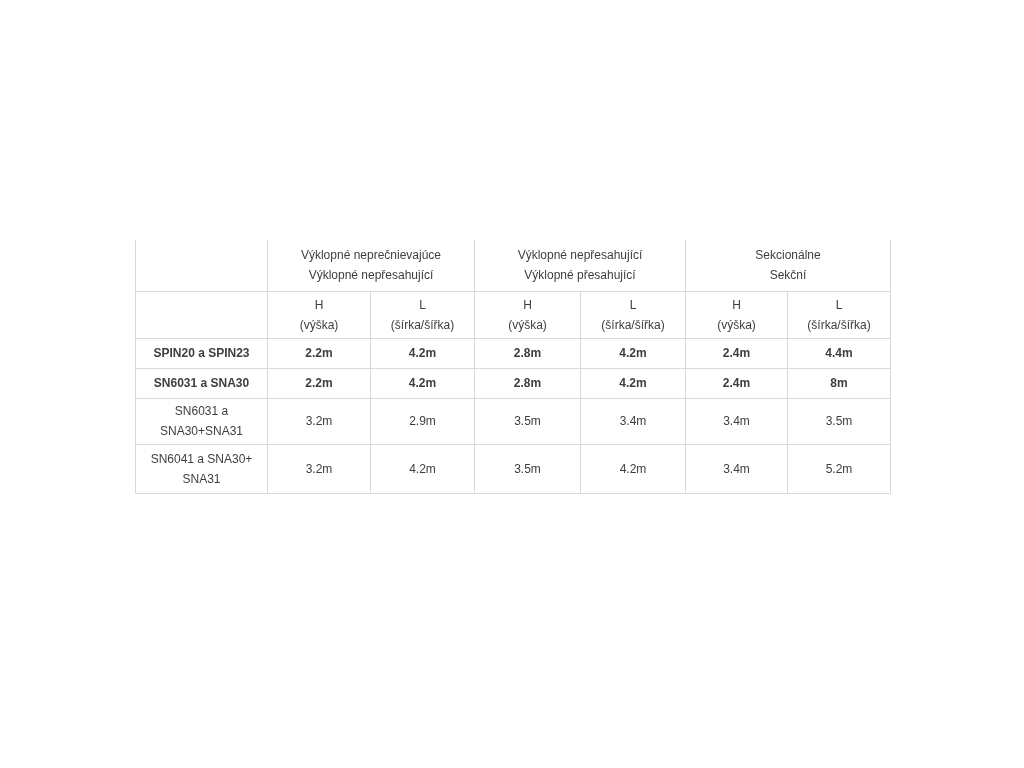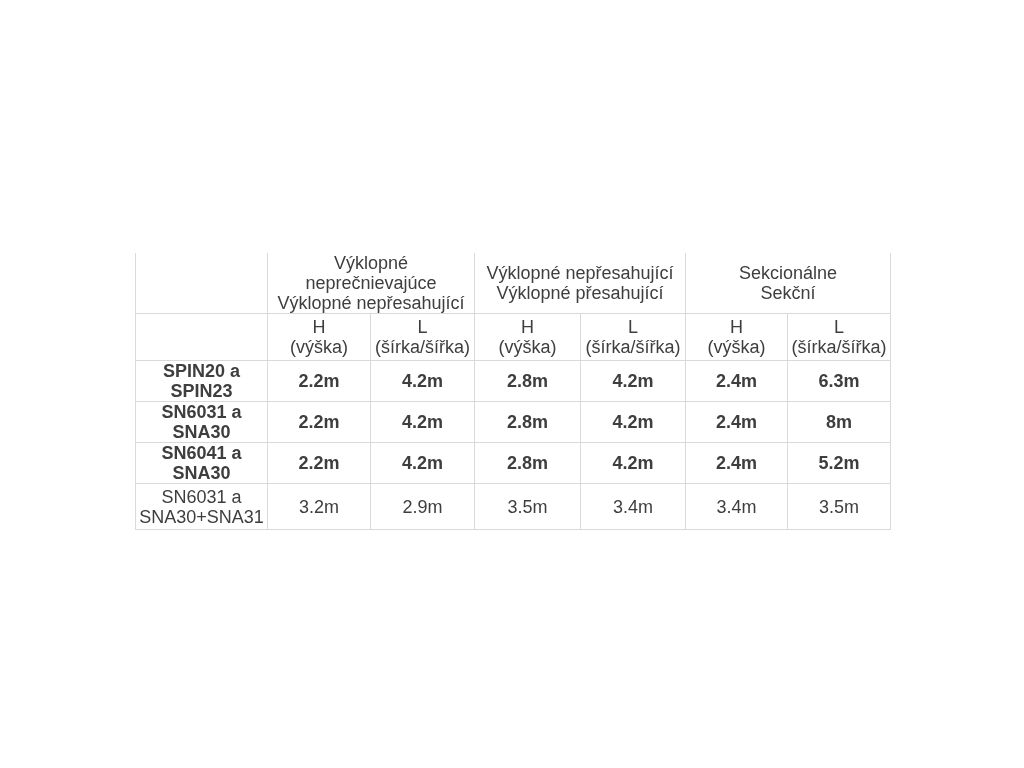--- a/index.html
+++ b/index.html
@@ -13,22 +13,21 @@
   .table-wrap {
     position: absolute;
     top: 240px;
     left: 135px;
   }
   table.dims {
     border-collapse: collapse;
     table-layout: fixed;
     width: 755px;
     color: #3e3e3e;
-    font-size: 18px;
-    margin-top: 13px;
+    font-size: 12px;
   }
   table.dims td {
     border: 1px solid #d9d9d9;
     text-align: center;
     vertical-align: middle;
     padding: 0;
     line-height: 20px;
     background: #ffffff;
     overflow: hidden;
   }
@@ -101,48 +100,48 @@
       </td>
     </tr>
 
     <tr class="data-row">
       <td class="rowlabel">SPIN20 a SPIN23</td>
       <td>2.2m</td>
       <td>4.2m</td>
       <td>2.8m</td>
       <td>4.2m</td>
       <td>2.4m</td>
-      <td>6.3m</td>
+      <td>4.4m</td>
     </tr>
 
     <tr class="data-row">
       <td class="rowlabel">SN6031 a SNA30</td>
       <td>2.2m</td>
       <td>4.2m</td>
       <td>2.8m</td>
       <td>4.2m</td>
       <td>2.4m</td>
       <td>8m</td>
     </tr>
 
-    <tr class="data-row">
-      <td class="rowlabel">SN6041 a SNA30</td>
-      <td>2.2m</td>
-      <td>4.2m</td>
-      <td>2.8m</td>
-      <td>4.2m</td>
-      <td>2.4m</td>
-      <td>5.2m</td>
-    </tr>
 
     <tr class="data-row-tall1">
       <td class="rowlabel">SN6031 a SNA30+SNA31</td>
       <td>3.2m</td>
       <td>2.9m</td>
       <td>3.5m</td>
       <td>3.4m</td>
       <td>3.4m</td>
       <td>3.5m</td>
     </tr>
 
+    <tr class="data-row-tall2">
+      <td class="rowlabel">SN6041 a SNA30+ SNA31</td>
+      <td>3.2m</td>
+      <td>4.2m</td>
+      <td>3.5m</td>
+      <td>4.2m</td>
+      <td>3.4m</td>
+      <td>5.2m</td>
+    </tr>
   </tbody>
     </table>
 </div>
 
 </body></html>

